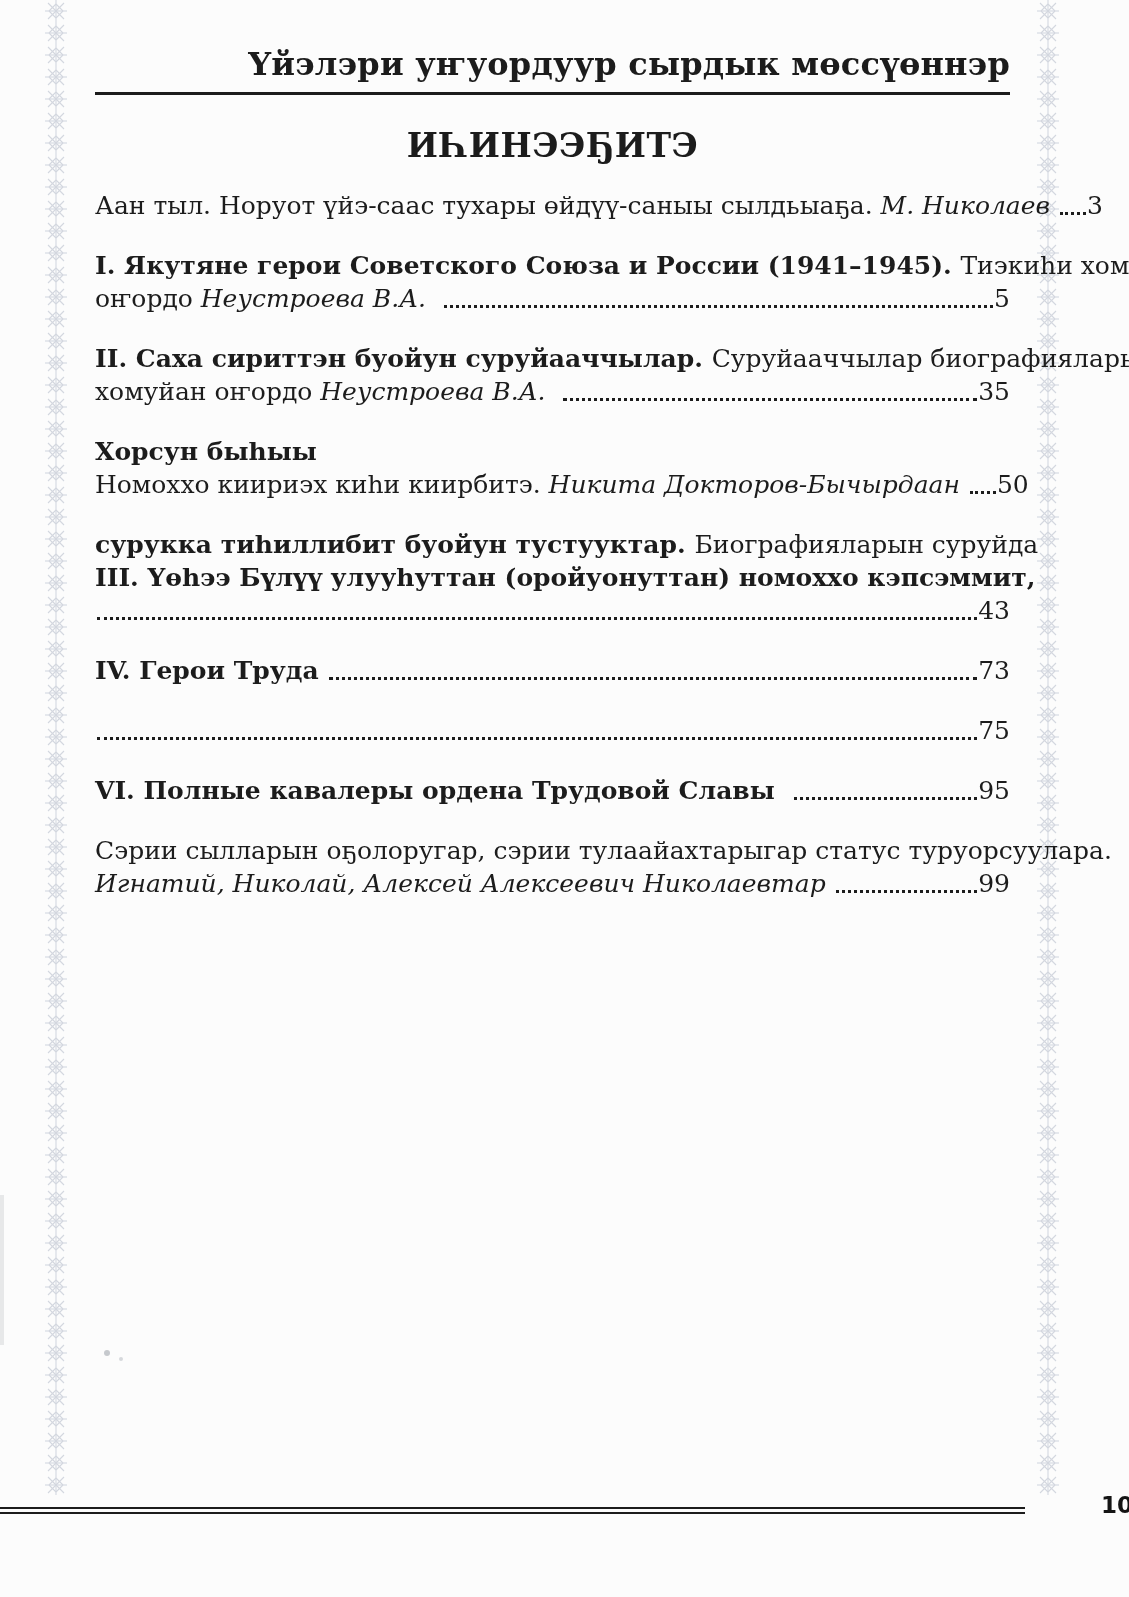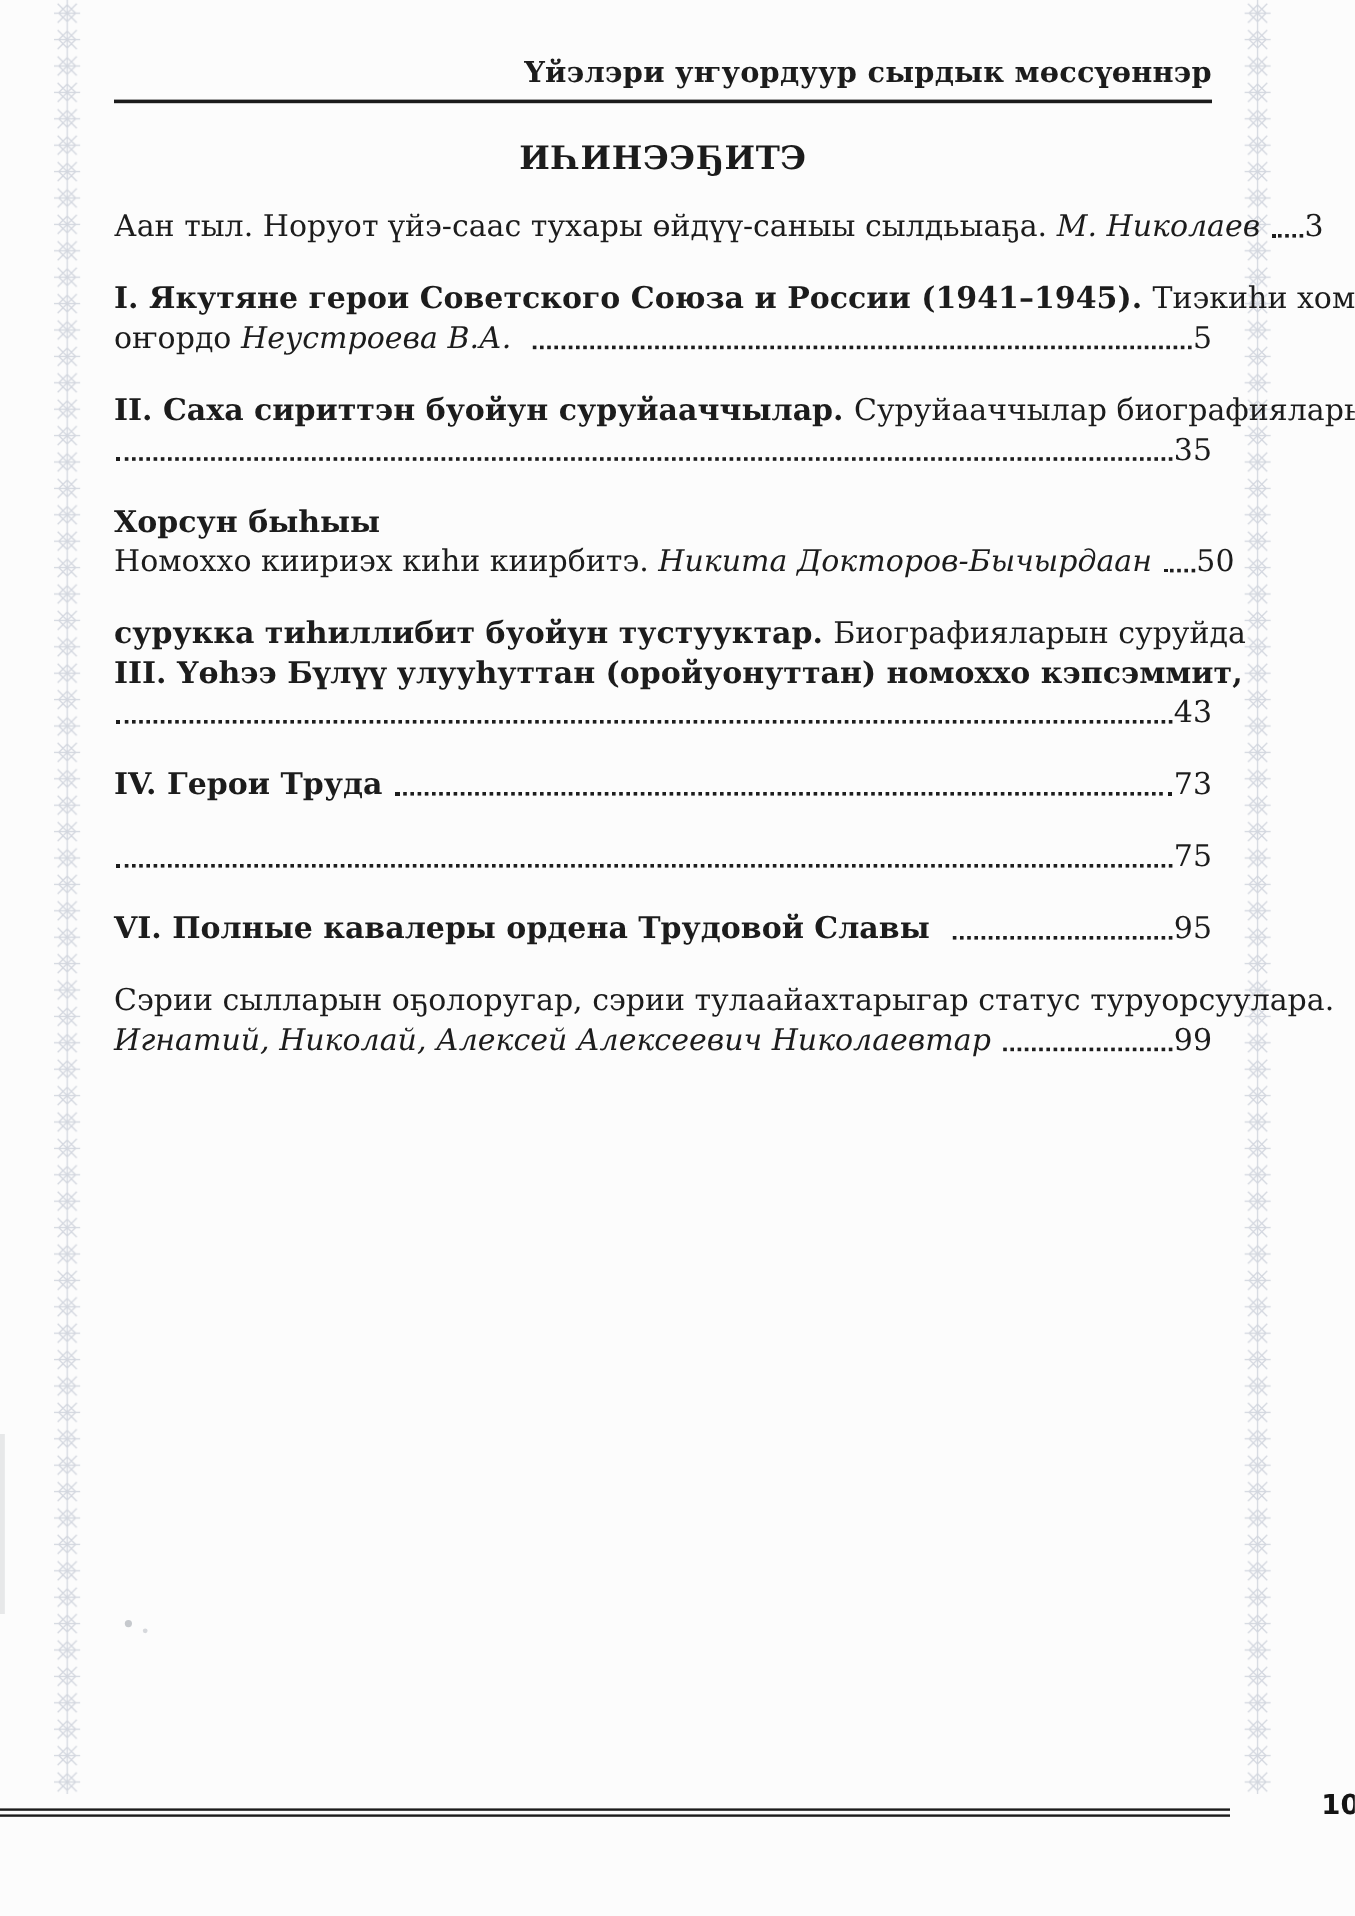--- a/index.html
+++ b/index.html
@@ -20,31 +20,31 @@
   .page{position:absolute;inset:0;}
   .ornament{position:absolute;top:0;height:1495px;width:22px;opacity:.8;}
   .ornament.left{left:45px;}
   .ornament.right{left:1037px;}
   .ornament line{stroke:var(--pattern);stroke-width:1.1;}
   .content{
     position:absolute;left:95px;top:0;width:915px;
   }
   .running-header{
     padding-top:45px;
-    font-size:24px;font-weight:bold;
+    font-size:32px;font-weight:bold;
     text-align:right;
     letter-spacing:.2px;
   }
   .header-rule{
     margin-top:9px;height:3px;background:var(--text);
   }
   .toc-title{
     margin:31px 0 0 0;
     text-align:center;
-    font-size:27px;font-weight:bold;
+    font-size:33px;font-weight:bold;
     letter-spacing:.5px;
   }
   .toc-entries{margin-top:24px;}
   .toc-entry{margin-bottom:27px;}
   .toc-line{
     font-size:25px;line-height:33px;
   }
   .toc-line.has-page{display:flex;align-items:baseline;}
   .toc-text{white-space:pre;}
   .seg-bold{font-weight:bold;}
@@ -130,20 +130,21 @@
           <div class="toc-line"><span class="toc-text"><span class="seg-bold">I. Якутяне герои Советского Союза и России (1941–1945). </span><span class="seg-regular">Тиэкиһи хомуйан</span></span></div>
           <div class="toc-line has-page">
             <span class="toc-text"><span class="seg-regular">оҥордо </span><span class="seg-italic">Неустроева В.А.  </span></span>
             <span class="leader"></span>
             <span class="toc-page-num">5</span>
           </div>
         </div>
         <div class="toc-entry">
           <div class="toc-line"><span class="toc-text"><span class="seg-bold">II. Саха сириттэн буойун суруйааччылар. </span><span class="seg-regular">Суруйааччылар биографияларын</span></span></div>
           <div class="toc-line has-page">
+            <span class="toc-text"><span class="seg-regular">хомуйан оҥордо </span><span class="seg-italic">Неустроева В.А.  </span></span>
             <span class="leader"></span>
             <span class="toc-page-num">35</span>
           </div>
         </div>
         <div class="toc-entry">
           <div class="toc-line"><span class="toc-text"><span class="seg-bold">Хорсун быһыы</span></span></div>
           <div class="toc-line has-page">
             <span class="toc-text"><span class="seg-regular">Номоххо киириэх киһи киирбитэ. </span><span class="seg-italic">Никита Докторов-Бычырдаан </span></span>
             <span class="leader"></span>
             <span class="toc-page-num">50</span>

